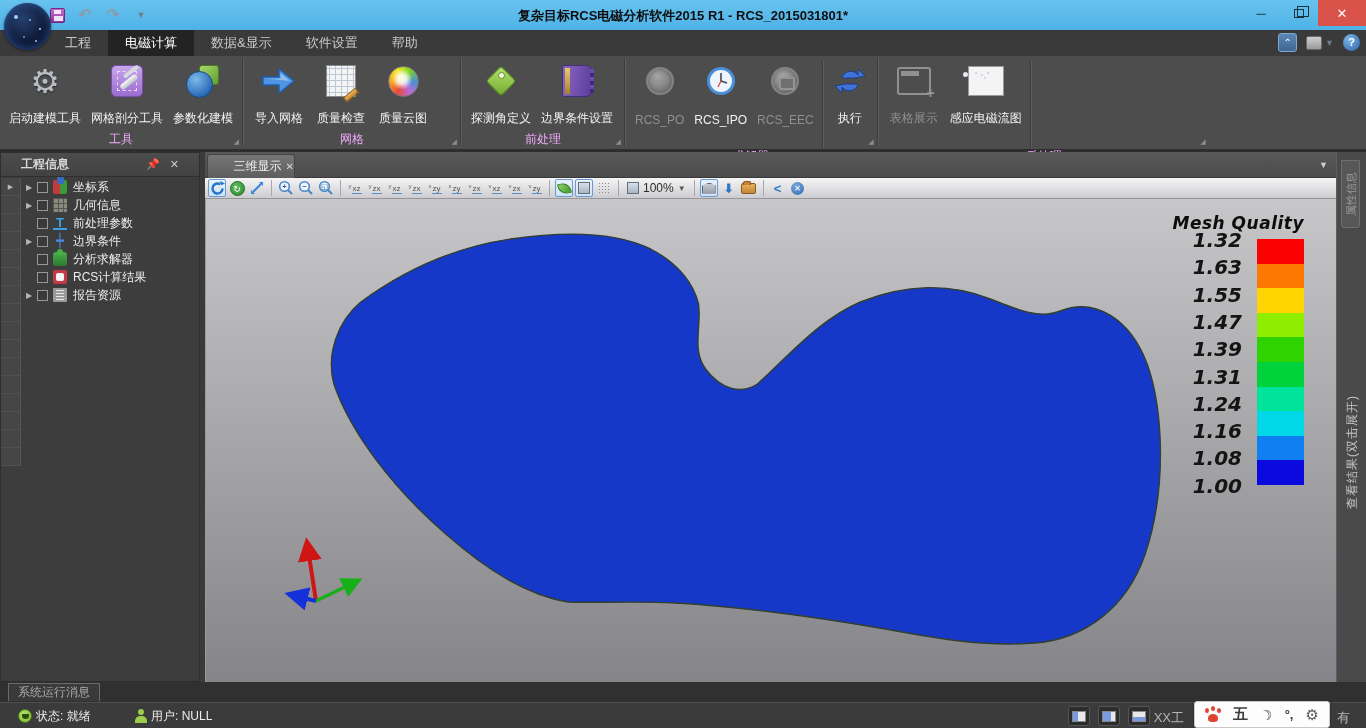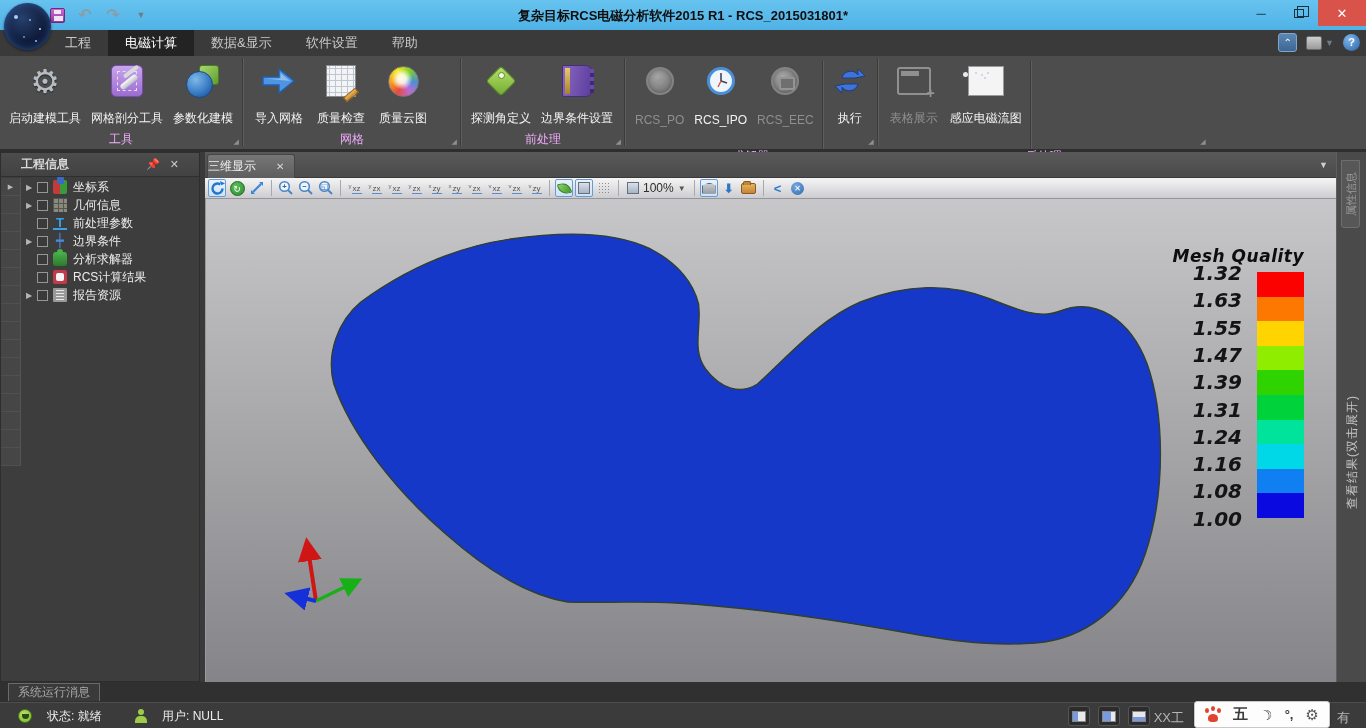--- a/index.html
+++ b/index.html
@@ -147,21 +147,21 @@
   .ti-rcs:before { content:""; position:absolute; inset:3px; background:#f4f4f4; border-radius:2px; }
   .ti-report { background:#9a9a9a; border-radius:1px; }
   .ti-report:before { content:""; position:absolute; inset:2px 3px; background:repeating-linear-gradient(#e8e8e8 0 1px,#9a9a9a 1px 3px); }
 
   
   #docarea { position:absolute; left:205px; top:152px; right:30px; bottom:46px; }
   #tabstrip { position:absolute; left:0; top:0; right:0; height:26px;
     background:linear-gradient(#595959,#4b4b4b); border-bottom:1px solid #3a3a3a; }
   #doc-tab { position:absolute; left:2px; top:2px; width:88px; height:24px;
     background:linear-gradient(#767676,#5e5e5e); border:1px solid #454545; border-bottom:none;
-    border-radius:3px 3px 0 0; display:flex; align-items:center; justify-content:flex-start; gap:20px; }
+    border-radius:3px 3px 0 0; display:flex; align-items:center; justify-content:flex-end; gap:4px; }
   #doc-tab .tlab { font-size:12px; color:#f0f0f0; }
   #doc-tab .tclose { font-size:10px; color:#d8d8d8; font-weight:700; }
   #strip-dd { position:absolute; right:8px; top:8px; color:#cfcfcf; font-size:9px; }
 
   #vtoolbar { position:absolute; left:0; top:26px; right:0; height:21px;
     background:linear-gradient(#f5f5f5,#cdcdd1); border-bottom:1px solid #95959a;
     display:flex; align-items:center; padding:0 3px; gap:2px; }
   .vt-btn { height:18px; min-width:18px; display:flex; align-items:center; justify-content:center;
     border:1px solid transparent; border-radius:2px; font-size:12px; color:#333; }
   .vt-btn.sel { border-color:#6a9bd0; background:linear-gradient(#eaf2fb,#cfe2f5); }
@@ -187,21 +187,21 @@
   .flag-ic { width:14px; height:11px; background:linear-gradient(#c8ccd2,#9aa0a8); border:1px solid #667;
     clip-path:polygon(0 30%,55% 0,100% 25%,100% 100%,0 100%); }
 
   #viewport { position:absolute; left:0; top:47px; right:0; bottom:0;
     background:linear-gradient(#c7c7c9,#858589); border-left:1px solid #9a9a9e; }
   #modelsvg, #axissvg { position:absolute; }
   #modelsvg { inset:0; width:100%; height:100%; }
   #axissvg { left:55px; bottom:55px; width:120px; height:110px; }
 
   
-  #legend { position:absolute; top:14px; right:32px; width:170px; height:300px;margin-top:33px; }
+  #legend { position:absolute; top:14px; right:32px; width:170px; height:300px; }
   #legend-title { position:absolute; right:0; top:0; font-size:17px; font-weight:700; font-style:italic;
     color:#0d0d0d; font-family:"DejaVu Sans",sans-serif; letter-spacing:.5px; }
   #legend-bar { position:absolute; right:0; top:26px; width:47px; }
   .lband { width:47px; height:24.6px; }
   .lnum { position:absolute; right:62px; width:70px; text-align:right; font-size:20px; font-weight:700;
     font-style:italic; color:#141414; font-family:"DejaVu Sans",sans-serif; line-height:1; }
 
   
   #rightstrip { position:absolute; right:0; top:152px; width:30px; bottom:46px; background:#4a4a4a;
     border-left:1px solid #5e5e5e; }
@@ -212,21 +212,21 @@
   #result-tab { position:absolute; left:0; right:0; top:170px; height:260px; }
   #result-tab span { position:absolute; left:50%; top:50%; transform:translate(-50%,-50%) rotate(-90deg);
     font-size:12px; color:#c9c9c9; white-space:nowrap; letter-spacing:1px; }
 
   
   #substrip { position:absolute; left:0; bottom:26px; width:100%; height:20px; background:#303030; }
   #msg-tab { position:absolute; left:8px; top:1px; width:92px; height:18px; background:#3a3a3a;
     border:1px solid #6a6a6a; border-bottom:none; font-size:12px; color:#a9a9a9; text-align:center; line-height:17px; }
   #statusbar { position:absolute; left:0; bottom:0; width:100%; height:26px; background:#3b3b3b;
     border-top:1px solid #4e4e4e; }
-  .sb-item { position:absolute; top:0; height:26px; display:flex; align-items:center; gap:15px;
+  .sb-item { position:absolute; top:0; height:26px; display:flex; align-items:center; gap:4px;
     font-size:12px; color:#ececec; }
   .status-ic { width:14px; height:14px; border-radius:50%; background:radial-gradient(circle at 40% 35%,#b8e06a,#7ab82e);
     border:1px solid #4a7a1a; position:relative; }
   .status-ic:before { content:""; position:absolute; left:3px; top:4px; width:7px; height:5px; border-radius:0 0 4px 4px; background:#2e4a12; }
   .user-ic { width:12px; height:14px; position:relative; }
   .user-ic:before { content:""; position:absolute; left:3px; top:0; width:6px; height:6px; border-radius:50%; background:#9ccc4a; }
   .user-ic:after { content:""; position:absolute; left:0; bottom:0; width:12px; height:7px; border-radius:5px 5px 0 0; background:#9ccc4a; }
   .layout-ic { width:22px; height:20px; background:#2c2c2c; border:1px solid #555; border-radius:3px;
     display:flex; align-items:center; justify-content:center; }
   .layout-in { width:14px; height:11px; background:#e8e8e8; border:1px solid #888; position:relative; }

